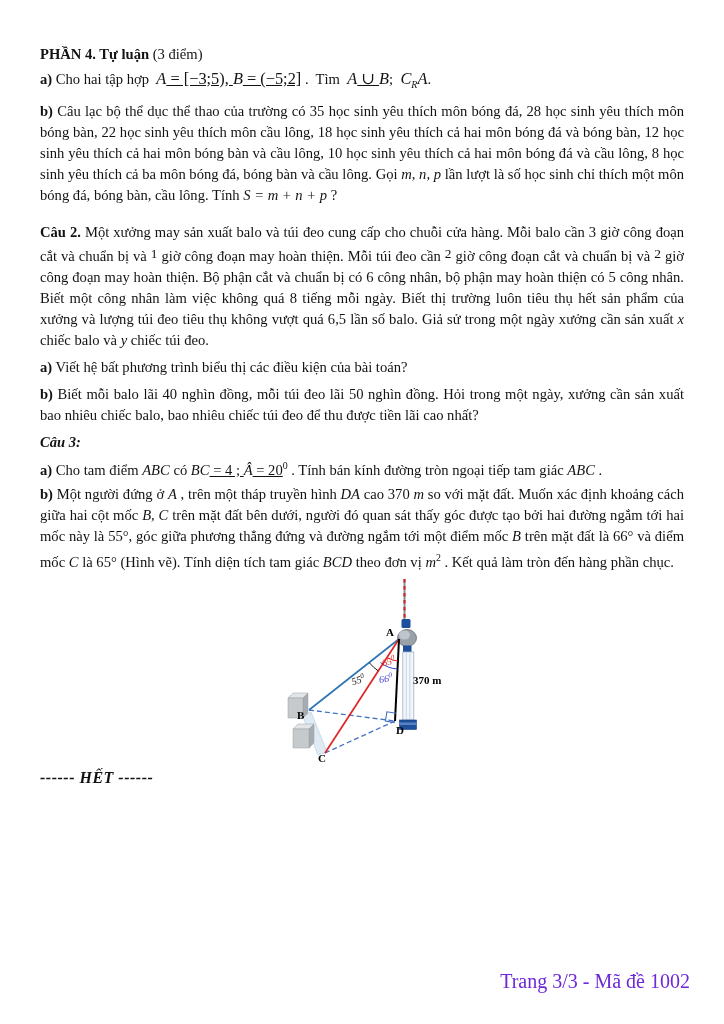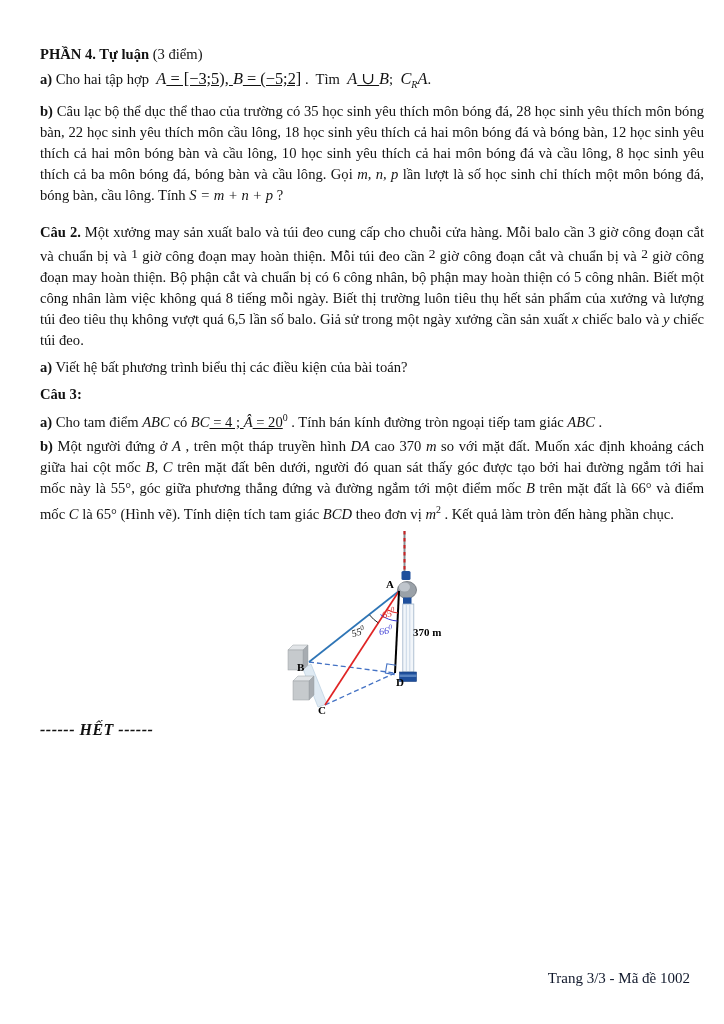--- a/index.html
+++ b/index.html
@@ -6,36 +6,36 @@
   .page{
     position:relative;
     width:724px;height:1024px;
     background:#ffffff;
     font-family:"Liberation Serif","DejaVu Serif",serif;
     color:#121212;
     overflow:hidden;
   }
   .content{
     position:absolute;
-    left:40px;right:20px;top:44px;
+    left:40px;right:40px;top:44px;
   }
   .content p{
     margin:0;
     font-size:14.6px;
     line-height:21px;
   }
   .just{text-align:justify;}
   .p-hdr{margin-bottom:2px !important;}
   .p-c1a{line-height:24px !important;margin-bottom:4px !important;}
   .p-c1a .seg-m,.p-c1a .seg-mn{font-size:1.12em;}
   .p-c1b{margin-bottom:8px !important;padding-bottom:8px;}
   .p-c2{margin-bottom:6px !important;font-family:Liberation Serif, serif;}
   .p-c2a{margin-bottom:6px !important;}
   .p-c2b{margin-bottom:6px !important;}
-  .p-c3t{margin-bottom:1px !important;}
+  .p-c3t{margin-bottom:1px !important;font-style:italic;}
   .p-c3a{line-height:23px !important;margin-bottom:2px !important;}
   .seg-b{font-weight:700;}
   .seg-m{font-style:italic;}
   .seg-mn{font-style:normal;text-decoration:underline;}
   .seg-sup{font-size:.68em;vertical-align:super;}
   .seg-msup{font-size:.92em;vertical-align:3px;}
   .seg-msub{font-size:.68em;vertical-align:sub;font-style:italic;}
   .figure-wrap{
     width:190px;
     margin:0 0 0 247px;
@@ -45,23 +45,23 @@
     text-align:left;
     font-weight:700;
     font-style:italic;
     font-size:16px !important;
     letter-spacing:.5px;
     margin-top:2px !important;
   }
   .footer{
     position:absolute;
     top:970px;right:34px;
-    font-size:15px;
+    font-size:20px;
     font-family:"Liberation Serif","DejaVu Serif",serif;
-    color:#0f172a;
+    color:#6d28d9;
   }
   .svg-label{
     font-family:"Liberation Serif","DejaVu Serif",serif;
     font-weight:700;
     font-size:11px;
     fill:#000;
   }
   .svg-ang{
     font-family:"Liberation Serif","DejaVu Serif",serif;
     font-style:italic;
@@ -74,20 +74,21 @@
 <div class="page">
   <div class="content">
 
     <p class="p-hdr"><span class="seg-b">PHẦN 4. Tự luận</span><span> (3 điểm)</span></p>
 
     <p class="p-c1a"><span class="seg-b">a)</span><span> Cho hai tập hợp&nbsp; </span><span class="seg-m">A</span><span class="seg-mn"> = [−3;5), </span><span class="seg-m">B</span><span class="seg-mn"> = (−5;2]</span><span> .&nbsp; Tìm&nbsp; </span><span class="seg-m">A</span><span class="seg-mn"> ∪ </span><span class="seg-m">B</span><span>;&nbsp; </span><span class="seg-m">C</span><span class="seg-msub">R</span><span class="seg-m">A</span><span>.</span></p>
     <p class="p-c1b just"><span class="seg-b">b)</span><span> Câu lạc bộ thể dục thể thao của trường có 35 học sinh yêu thích môn bóng đá, 28 học sinh yêu thích môn  bóng bàn, 22 học sinh yêu thích môn cầu lông, 18 học sinh yêu thích cả hai môn bóng đá và bóng bàn, 12 học sinh yêu thích cả hai môn bóng bàn và cầu lông, 10 học sinh yêu thích cả hai môn bóng đá và cầu lông, 8 học sinh yêu thích cả ba môn bóng đá, bóng bàn và cầu lông. Gọi </span><span class="seg-m">m, n, p</span><span> lần lượt là số học sinh chỉ thích một môn bóng đá, bóng bàn, cầu lông. Tính </span><span class="seg-m">S = m + n + p</span><span> ?</span></p>
 
     <p class="p-c2 just"><span class="seg-b">Câu 2.</span><span> Một xưởng may sản xuất balo và túi đeo cung cấp cho chuỗi cửa hàng. Mỗi balo cần 3 giờ công đoạn cắt và chuẩn bị và </span><span class="seg-msup">1</span><span> giờ công đoạn may hoàn thiện. Mỗi túi đeo cần </span><span class="seg-msup">2</span><span> giờ công đoạn cắt và chuẩn bị và </span><span class="seg-msup">2</span><span> giờ công đoạn may hoàn thiện. Bộ phận cắt và chuẩn bị có 6 công nhân, bộ phận may hoàn thiện có 5 công nhân. Biết một công nhân làm việc không quá 8 tiếng mỗi ngày. Biết thị trường luôn tiêu thụ hết sản phẩm của xưởng và lượng túi đeo tiêu thụ không vượt quá 6,5 lần số balo. Giả sử trong một ngày xưởng cần sản xuất </span><span class="seg-m">x</span><span> chiếc balo và </span><span class="seg-m">y</span><span> chiếc túi đeo.</span></p>
     <p class="p-c2a"><span class="seg-b">a)</span><span> Viết hệ bất phương trình biểu thị các điều kiện của bài toán?</span></p>
+    <p class="p-c2b just"><span class="seg-b"> b)</span><span> Biết mỗi balo  lãi 40  nghìn đồng, mỗi túi đeo lãi 50 nghìn đồng. Hỏi trong một ngày, xưởng cần sản xuất bao nhiêu chiếc balo, bao nhiêu chiếc túi đeo để thu được tiền lãi cao nhất?</span></p>
 
     <p class="p-c3t"><span class="seg-b">Câu 3:</span></p>
     <p class="p-c3a"><span class="seg-b">a)</span><span> Cho tam điểm </span><span class="seg-m">ABC</span><span> có </span><span class="seg-m">BC</span><span class="seg-mn"> = 4 ; </span><span class="seg-m">Â</span><span class="seg-mn"> = 20</span><span class="seg-sup">0</span><span> . Tính bán kính đường tròn ngoại tiếp tam giác </span><span class="seg-m">ABC</span><span> .</span></p>
     <p class="p-c3b just"><span class="seg-b">b)</span><span> Một người đứng ở </span><span class="seg-m">A</span><span> , trên một tháp truyền hình </span><span class="seg-m">DA</span><span> cao 370 </span><span class="seg-m">m</span><span> so với mặt đất. Muốn xác định khoảng cách giữa hai cột mốc </span><span class="seg-m">B, C</span><span> trên mặt đất bên dưới, người đó quan sát thấy góc được tạo bởi hai đường ngắm tới hai mốc này là 55°, góc giữa phương thẳng đứng và đường ngắm tới một điểm mốc </span><span class="seg-m">B</span><span> trên mặt đất là 66° và điểm mốc </span><span class="seg-m">C</span><span> là 65° (Hình vẽ). Tính diện tích tam giác </span><span class="seg-m">BCD</span><span> theo đơn vị </span><span class="seg-m">m</span><span class="seg-sup">2</span><span> . Kết quả làm tròn đến hàng phần chục.</span></p>
 
     <div class="figure-wrap">
       <svg width="190" height="192" viewBox="0 0 190 192" xmlns="http://www.w3.org/2000/svg">
 
         <polygon points="16,144 24,139 40,179 31,182" fill="#dfeaf3" stroke="#b9cfe0" stroke-width="0.7"></polygon>
 

